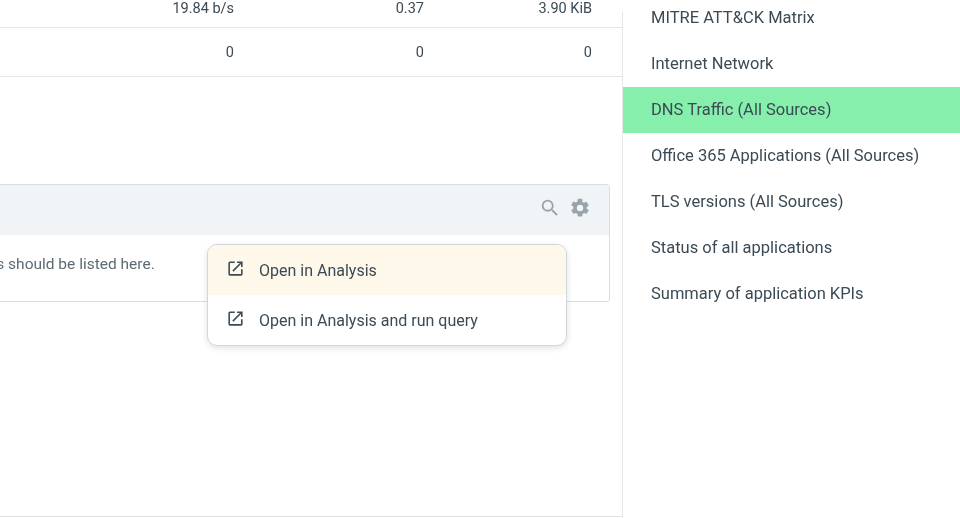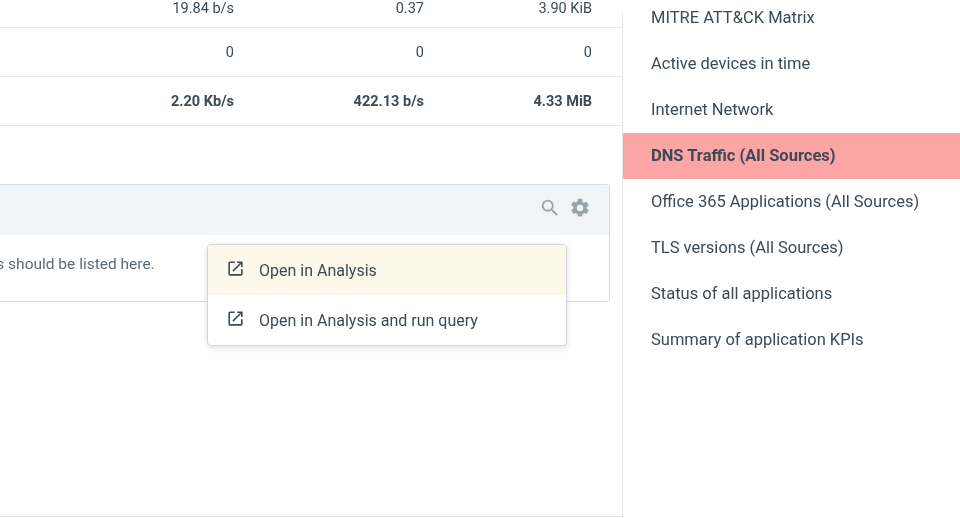--- a/index.html
+++ b/index.html
@@ -83,21 +83,21 @@
   }
 
   
   .menu {
     position: absolute;
     left: 207px;
     top: 244px;
     width: 360px;
     background: #fff;
     border: 1px solid #d0d7db;
-    border-radius: 4px;
+    border-radius: 10px;
     box-shadow: 0 2px 6px rgba(0,0,0,0.12);
     overflow: hidden;
   }
   .menu-item {
     display: flex;
     align-items: center;
     gap: 14px;
     height: 50px;
     padding: 0 18px;
     font-size: 16px;
@@ -112,22 +112,22 @@
     height: 46px;
     line-height: 46px;
     padding-left: 28px;
     font-size: 16.5px;
     color: #3b4a54;
     white-space: nowrap;
     overflow: hidden;
     cursor: pointer;
   }
   .nav-item.active {
-    background: #fca5a5;
-    font-weight: 700;
+    background: #86efac;
+    font-weight: 400;
   }
   
   .sidebar { padding-top: 0; }
   .nav-item:first-child { margin-top: -17px; } 
 
   
   .bottom-rule {
     position: absolute;
     left: 0; right: 0;
     top: 516px;
@@ -155,27 +155,20 @@
         <td>3.90 KiB</td>
         <td class="pad"></td>
       </tr>
       <tr>
         <td class="pad"></td>
         <td>0</td>
         <td>0</td>
         <td>0</td>
         <td class="pad"></td>
       </tr>
-      <tr class="total">
-        <td class="pad"></td>
-        <td>2.20 Kb/s</td>
-        <td>422.13 b/s</td>
-        <td>4.33 MiB</td>
-        <td class="pad"></td>
-      </tr>
     </tbody>
   </table>
 
   <div class="panel">
     <div class="panel-header">
       <span>
         <svg class="icon" viewBox="0 0 24 24">
             <path d="M15.5 14h-.79l-.28-.27A6.471 6.471 0 0016 9.5 6.5 6.5 0 109.5 16a6.471 6.471 0 004.23-1.57l.27.28v.79l5 5L20.49 19l-5-5zM9.5 14A4.5 4.5 0 1114 9.5 4.505 4.505 0 019.5 14z"></path>
           </svg>
       </span>
@@ -205,20 +198,19 @@
       </span>
       <span>Open in Analysis and run query</span>
     </div>
   </div>
 
   <div class="bottom-rule"></div>
 </div>
 
 <div class="sidebar">
   <div class="nav-item"><span>MITRE ATT&amp;CK Matrix</span></div>
-  <div class="nav-item"><span>Active devices in time</span></div>
   <div class="nav-item"><span>Internet Network</span></div>
   <div class="nav-item active"><span>DNS Traffic (All Sources)</span></div>
   <div class="nav-item"><span>Office 365 Applications (All Sources)</span></div>
   <div class="nav-item"><span>TLS versions (All Sources)</span></div>
   <div class="nav-item"><span>Status of all applications</span></div>
   <div class="nav-item"><span>Summary of application KPIs</span></div>
 </div>
 
 </body></html>

